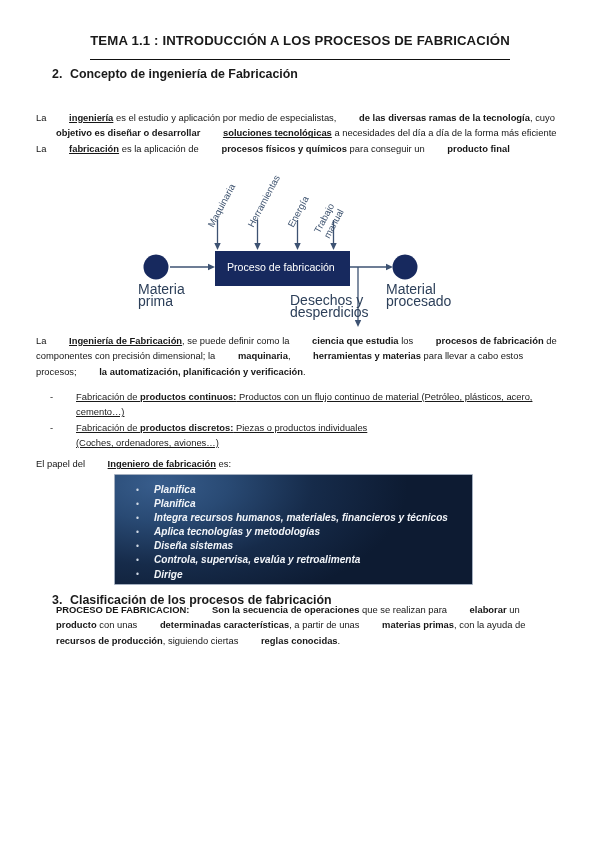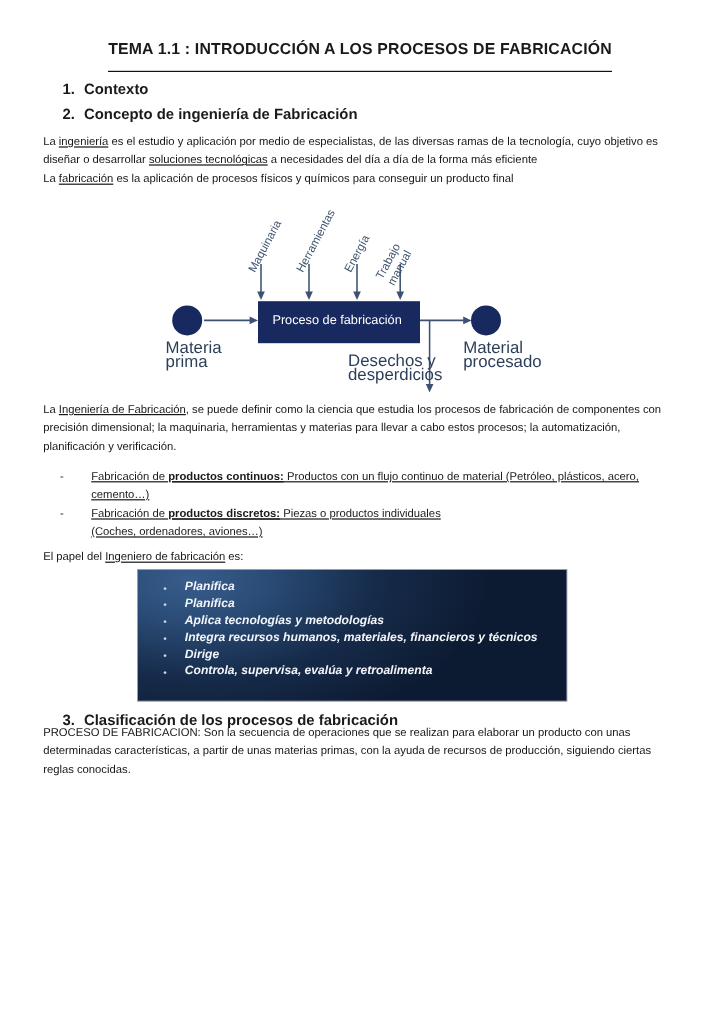--- a/index.html
+++ b/index.html
@@ -54,21 +54,21 @@
   .toc-num { display: inline-block; width: 18px; }
 
   
   .para {
     position: absolute;
     font-size: 9.4px;
     line-height: 15.4px;
     text-align: left;
     color: #161616;
   }
-  .para b { font-weight: normal; }
+  .para b { font-weight: bold; margin-left: 20px; }
   .para u { text-decoration: underline; }
 
   #para-ingenieria { left: 36px; top: 110px; width: 528px; }
   #para-ing-fab    { left: 36px; top: 333px; width: 528px; }
   #para-papel      { left: 36px; top: 456px; width: 528px; }
   #para-proceso    { left: 36px; top: 602px; width: 528px; }
 
   
   .dash-list {
     position: absolute;
@@ -167,23 +167,20 @@
 </head>
 <body>
 
 <div class="page">
 
   <div class="doc-title">
     <span>TEMA 1.1 : INTRODUCCIÓN A LOS PROCESOS  DE FABRICACIÓN</span>
   </div>
 
   <div class="toc">
-    <div class="toc-item">
-      <span class="toc-num">1.</span><span>Contexto</span>
-    </div>
     <div class="toc-item">
       <span class="toc-num">2.</span><span>Concepto de ingeniería de Fabricación</span>
     </div>
   </div>
 
   <div class="para" id="para-ingenieria">La <u><b>ingeniería</b></u> es el estudio y aplicación por medio de especialistas, <b>de las  diversas ramas  de la tecnología</b>, cuyo <b>objetivo es diseñar o desarrollar</b> <u><b>soluciones tecnológicas</b></u> a necesidades del día a día de la forma más eficiente<br>La <u><b>fabricación</b></u> es la aplicación de <b>procesos físicos y químicos</b> para conseguir un <b>producto final</b></div>
 
   <div class="diagram">
     <svg width="340" height="165" viewBox="0 0 340 165">
 
@@ -248,24 +245,25 @@
       <div class="dash-text">Fabricación de <u><b>productos discretos:</b></u> Piezas o productos individuales<br>(Coches, ordenadores, aviones…)</div>
     </div>
   </div>
 
   <div class="para" id="para-papel">El papel del <u><b>Ingeniero de fabricación</b></u>  es:</div>
 
   <div class="role-panel">
     <ul class="role-list">
       <li>Planifica</li>
       <li>Planifica</li>
+      <li>Integra recursos humanos, materiales, financieros y técnicos</li>
       <li>Aplica tecnologías y metodologías</li>
-      <li>Integra recursos humanos, materiales, financieros y técnicos</li>
+      <li>Diseña sistemas</li>
+      <li>Controla, supervisa, evalúa y retroalimenta</li>
       <li>Dirige</li>
-      <li>Controla, supervisa, evalúa y retroalimenta</li>
     </ul>
   </div>
 
   <div class="sec3">
     <span class="toc-num">3.</span><span>Clasificación de los procesos de fabricación</span>
   </div>
 
   <div class="para" id="para-proceso"><b>PROCESO DE FABRICACION:</b> <b>Son la secuencia de operaciones</b> que se realizan para <b>elaborar</b> un <b>producto</b> con unas <b>determinadas características</b>, a partir de unas <b>materias primas</b>, con la ayuda de <b>recursos de producción</b>, siguiendo ciertas <b>reglas conocidas</b>.</div>
 
 </div>

